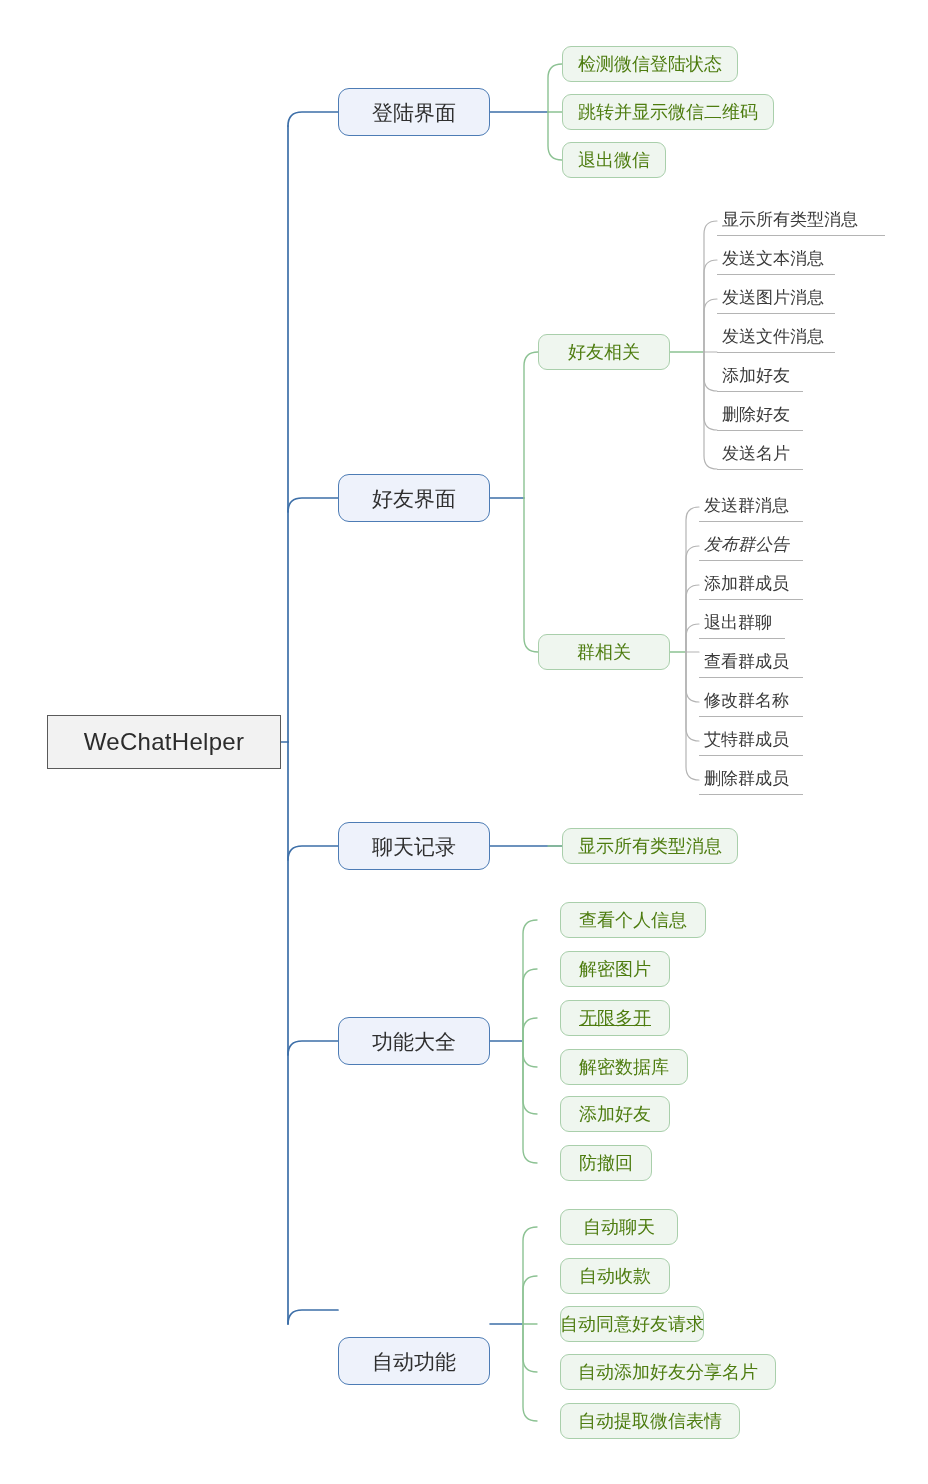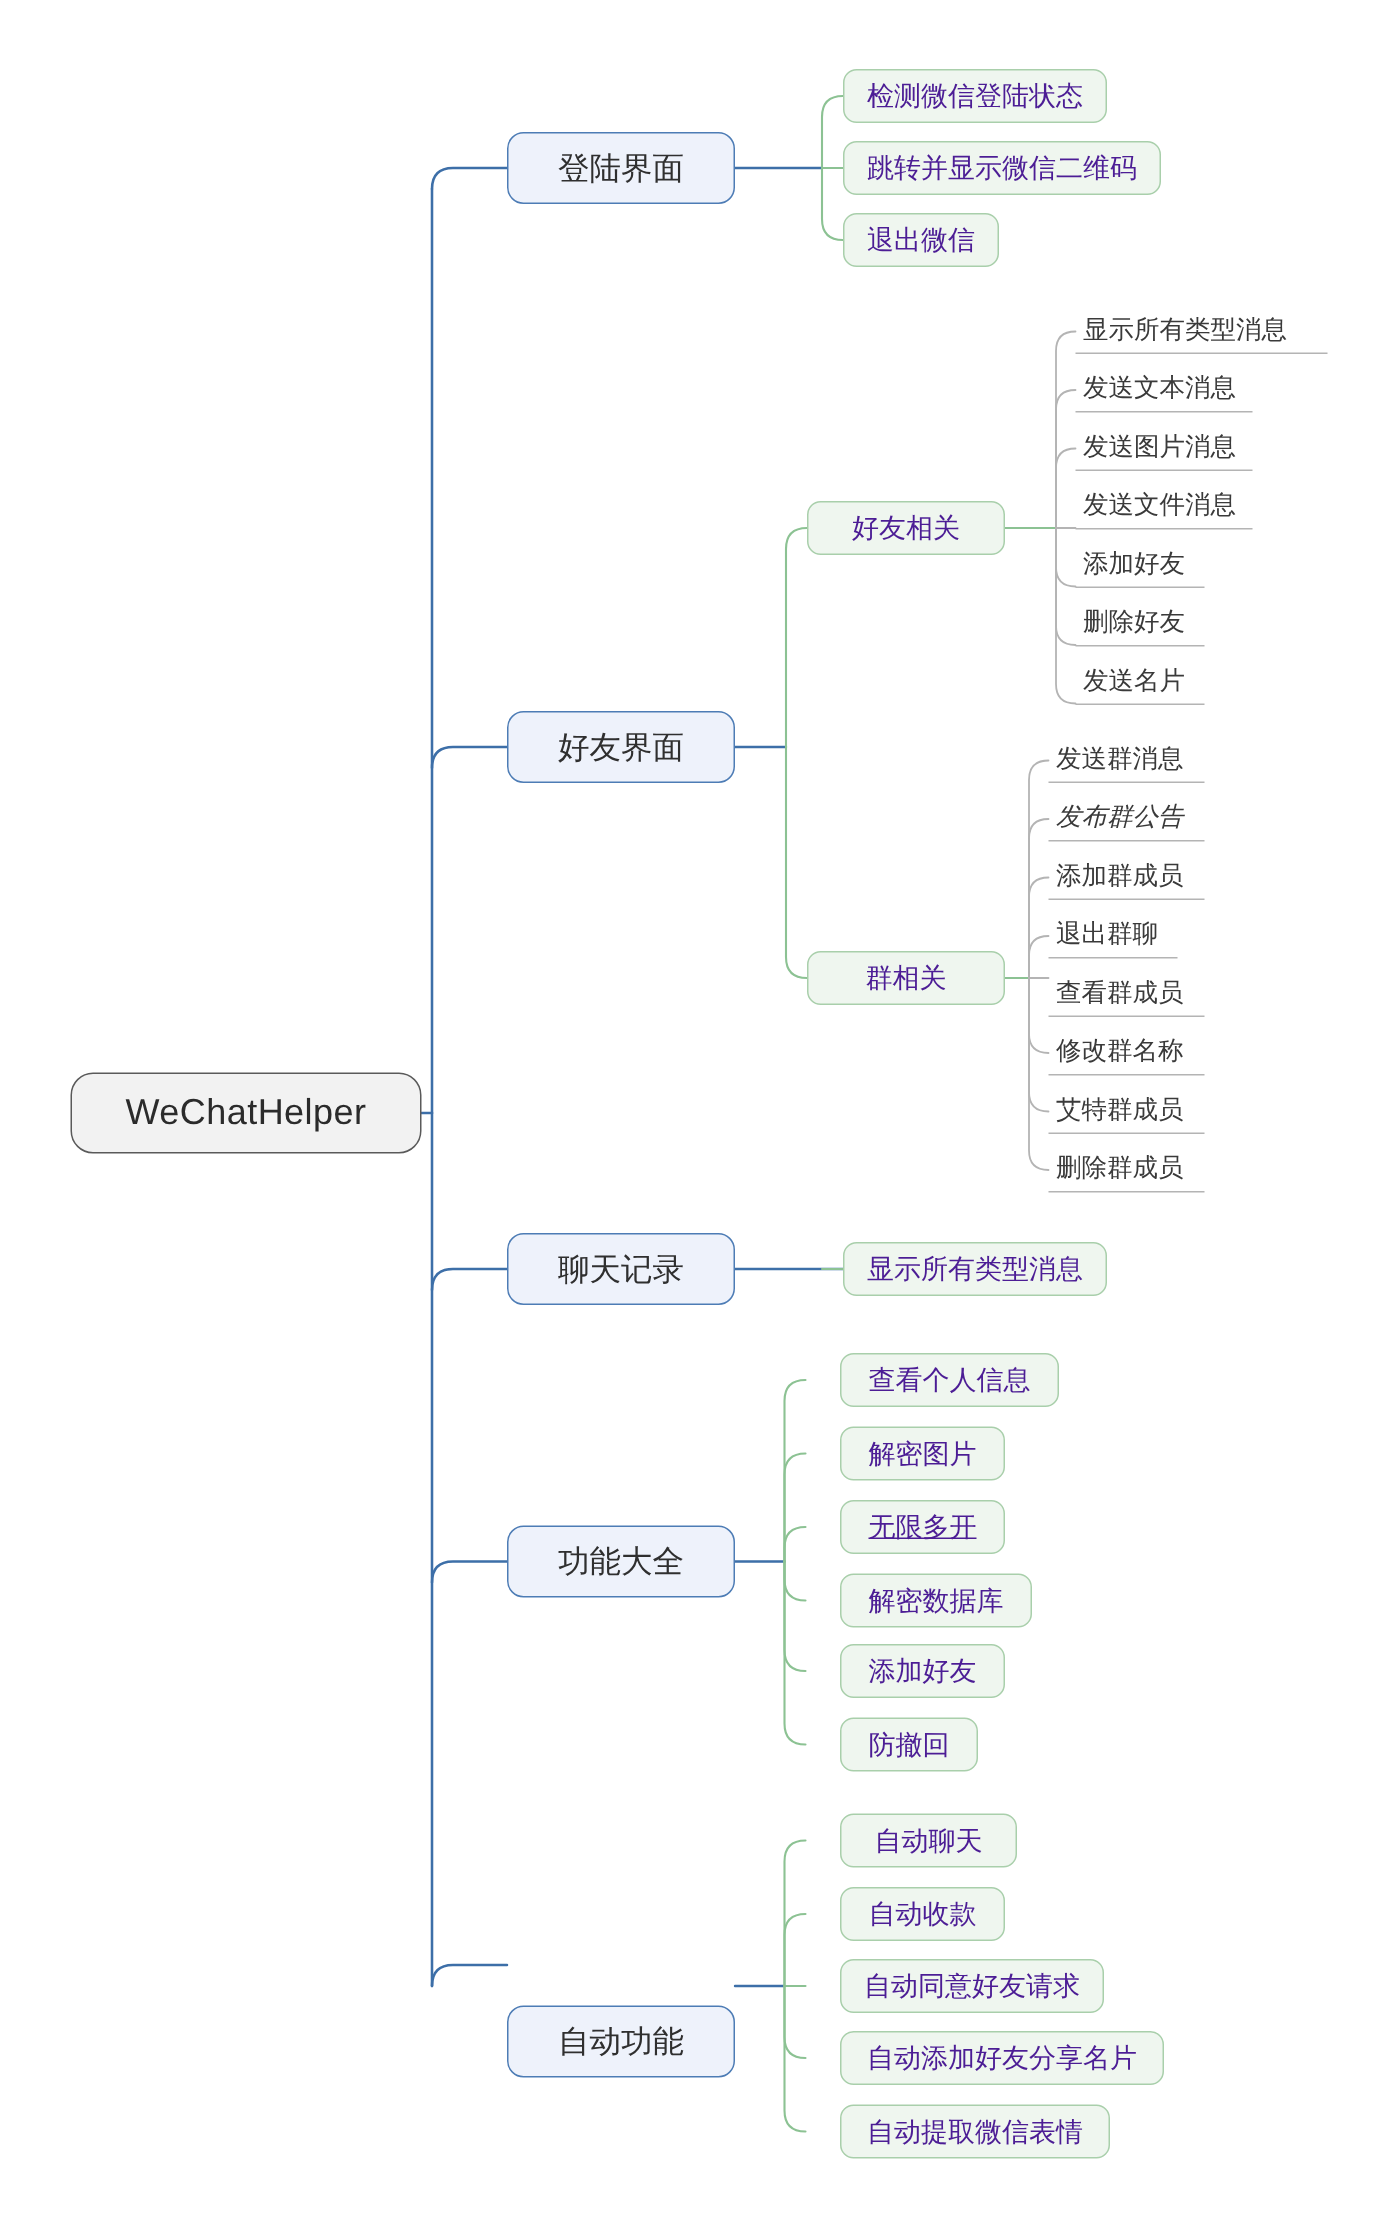--- a/index.html
+++ b/index.html
@@ -29,41 +29,41 @@
     display: flex;
     align-items: center;
     justify-content: center;
     white-space: nowrap;
     line-height: 1;
   }
   
   .n-root {
     background: #f2f2f2;
     border: 1.4px solid #5a5a5a;
-    border-radius: 15px;
+    border-radius: 0;
     color: #2b2b2b;
     font-size: 24px;
     letter-spacing: 0.3px;
     padding: 0 18px;
   }
   
   .n-l1 {
     background: #eef2fb;
     border: 1.5px solid #4d7cb5;
     border-radius: 11px;
     color: #2f2f2f;
     font-size: 21px;
     padding: 0 16px;
   }
   
   .n-l2 {
     background: #eff6ef;
     border: 1.2px solid #a9cfab;
     border-radius: 9px;
-    color: #4c1d95;
+    color: #4d7c0f;
     font-size: 18px;
     padding: 0 14px;
   }
   
   .n-l3 {
     color: #3a3a3a;
     font-size: 17px;
     border-bottom: 1.1px solid #b4b4b4;
     justify-content: flex-start;
     padding: 0 5px 3px 5px;
@@ -243,21 +243,21 @@
 
   <div class="node n-l1" style="left:338px; top:1300px; width:152px; height:48px;margin-top:37px;">
     <span>自动功能</span>
   </div>
   <div class="node n-l2" style="left:560px; top:1209px; width:118px; height:36px;">
     <span>自动聊天</span>
   </div>
   <div class="node n-l2" style="left:560px; top:1258px; width:110px; height:36px;">
     <span>自动收款</span>
   </div>
-  <div class="node n-l2" style="left:560px; top:1306px; width:176px; height:36px;">
+  <div class="node n-l2" style="left:560px; top:1306px; width:144px; height:36px;">
     <span>自动同意好友请求</span>
   </div>
   <div class="node n-l2" style="left:560px; top:1354px; width:216px; height:36px;">
     <span>自动添加好友分享名片</span>
   </div>
   <div class="node n-l2" style="left:560px; top:1403px; width:180px; height:36px;">
     <span>自动提取微信表情</span>
   </div>
 
 </div>

